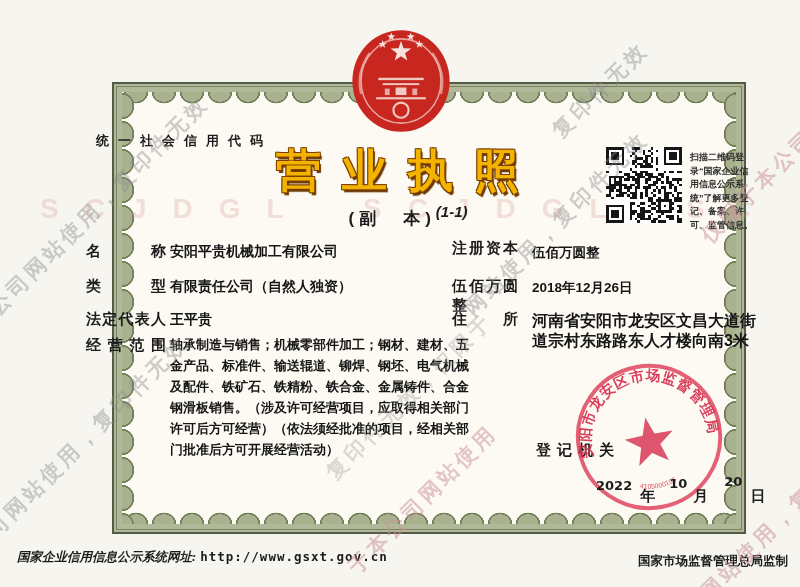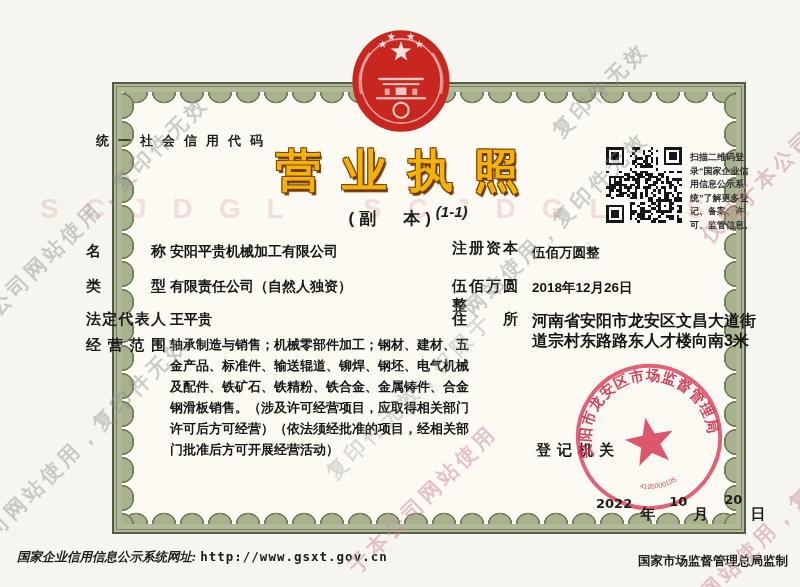--- a/index.html
+++ b/index.html
@@ -40,21 +40,21 @@
   .qr{left:606px;top:147px;width:76px;height:76px;}
   .qr-caption{left:690px;top:151px;width:66px;font-size:9px;line-height:13.5px;font-weight:600;color:#2e2e2e;}
   .flabel{display:inline-block;text-align:justify;text-align-last:justify;font-weight:700;font-size:15px;}
   .flabel-l{width:80px;}
   .flabel-r{width:66px;}
   .fvalue{font-size:14px;font-weight:600;color:#151515;}
   .scope-value{width:300px;font-size:13px;line-height:21px;font-weight:600;}
   .addr-value{width:225px;font-size:16px;line-height:20px;font-weight:600;}
   .authority{left:536px;top:441px;font-size:15px;font-weight:700;letter-spacing:6px;}
   .stamp{left:570px;top:358px;width:158px;height:158px;transform:rotate(-11deg);opacity:.92;z-index:5;}
-  .date-line{left:596px;top:496px;display:flex;align-items:flex-start;z-index:5;}
+  .date-line{left:596px;top:478px;display:flex;align-items:flex-start;z-index:5;}
   .dn{font-family:"DejaVu Sans",sans-serif;font-size:13px;font-weight:600;position:relative;}
   .du{font-size:15px;font-weight:700;position:relative;top:9px;}
   
   .f-left{left:17px;top:549px;font-size:12.5px;}
   .f-site-label{font-family:"Liberation Serif",serif;font-style:italic;font-weight:700;}
   .f-site-url{font-family:"DejaVu Sans Mono",monospace;font-weight:700;letter-spacing:1px;margin-left:4px;}
   .f-mid{left:372px;top:546px;font-size:11px;font-weight:700;line-height:15.5px;}
   .f-right{left:638px;top:553px;font-size:12.5px;font-weight:700;white-space:nowrap;}
   
   .wm{position:absolute;z-index:8;pointer-events:none;white-space:nowrap;font-weight:700;

